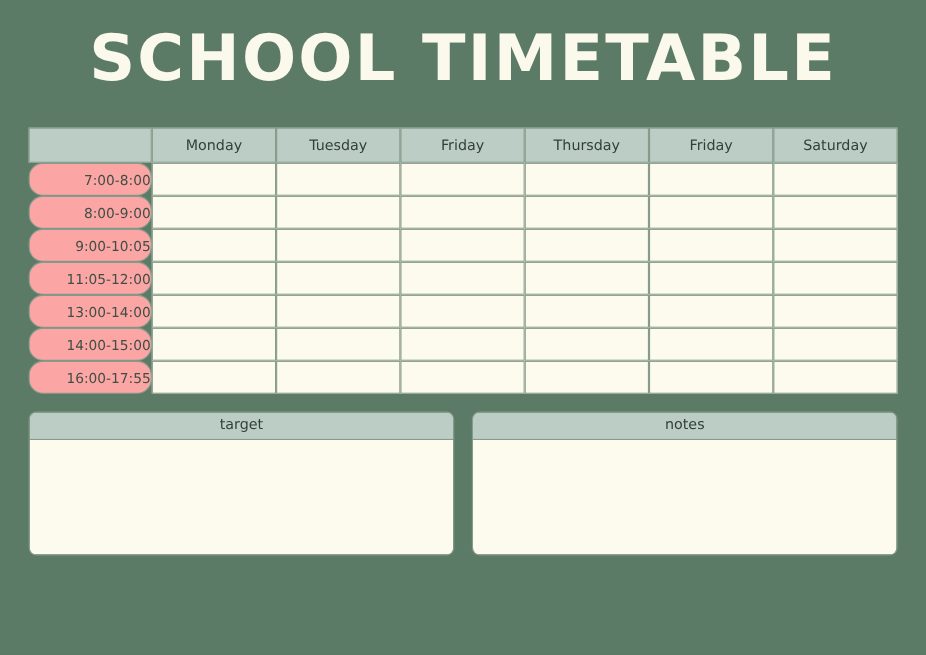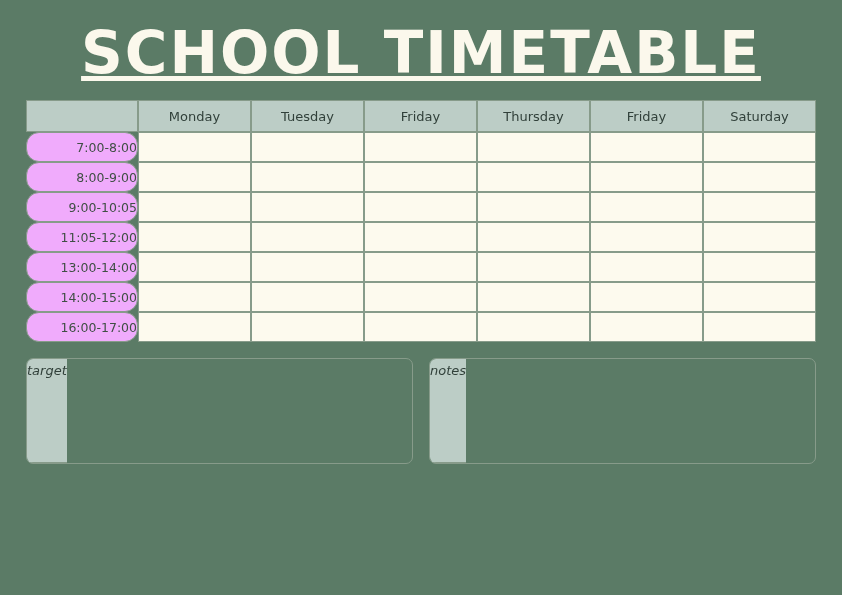--- a/index.html
+++ b/index.html
@@ -24,27 +24,26 @@
     text-align: center;
     color: #fbf8ec;
     font-family: "DejaVu Sans", sans-serif;
     font-weight: bold;
     font-size: 58px;
     letter-spacing: 2px;
     line-height: 1;
     padding-top: 24px;
     padding-bottom: 18px;
     user-select: none;
-    text-decoration: underline;
   }
   .timetable {
     border-collapse: separate;
     border-spacing: 0;
     width: 790px;
-    margin: 0 auto;
+    margin: 16px auto;
     table-layout: fixed;
   }
   .timetable th, .timetable td {
     border: 1px solid #879b8a;
     padding: 0;
     height: 28px;
     font-size: 12.5px;
     font-weight: normal;
     color: #3f4f44;
   }
@@ -52,45 +51,44 @@
     background: #bccdc6;
     height: 30px;
     font-size: 13px;
     color: #31403a;
   }
   .corner-cell {
     width: 110px;
     background: #bccdc6;
   }
   .time-cell {
-    background: #f0abfc;
+    background: #fca5a5;
     text-align: right;
     padding-right: 9px;
     font-size: 12.5px;
     color: #3b4a40;
     width: 110px;
     border-radius: 13px;
   }
   .slot-cell {
     background: #fdfaee;
   }
   .bottom-row {
     display: flex;
     gap: 16px;
     width: 790px;
     margin: 16px auto 0 auto;
   }
   .panel {
     flex: 1;
     display: flex;
-    flex-direction: row;
+    flex-direction: column;
     border: 1px solid #879b8a;
     border-radius: 7px;
     overflow: hidden;
-    font-style: italic;
   }
   .panel-header {
     background: #bccdc6;
     text-align: center;
     font-size: 13px;
     color: #31403a;
     padding: 4px 0 5px 0;
     border-bottom: 1px solid #879b8a;
   }
   .panel-body {
@@ -166,21 +164,21 @@
       <tr>
         <td class="time-cell">14:00-15:00</td>
         <td class="slot-cell"></td>
         <td class="slot-cell"></td>
         <td class="slot-cell"></td>
         <td class="slot-cell"></td>
         <td class="slot-cell"></td>
         <td class="slot-cell"></td>
       </tr>
       <tr>
-        <td class="time-cell">16:00-17:00</td>
+        <td class="time-cell">16:00-17:55</td>
         <td class="slot-cell"></td>
         <td class="slot-cell"></td>
         <td class="slot-cell"></td>
         <td class="slot-cell"></td>
         <td class="slot-cell"></td>
         <td class="slot-cell"></td>
       </tr>
     </tbody>
   </table>
 

